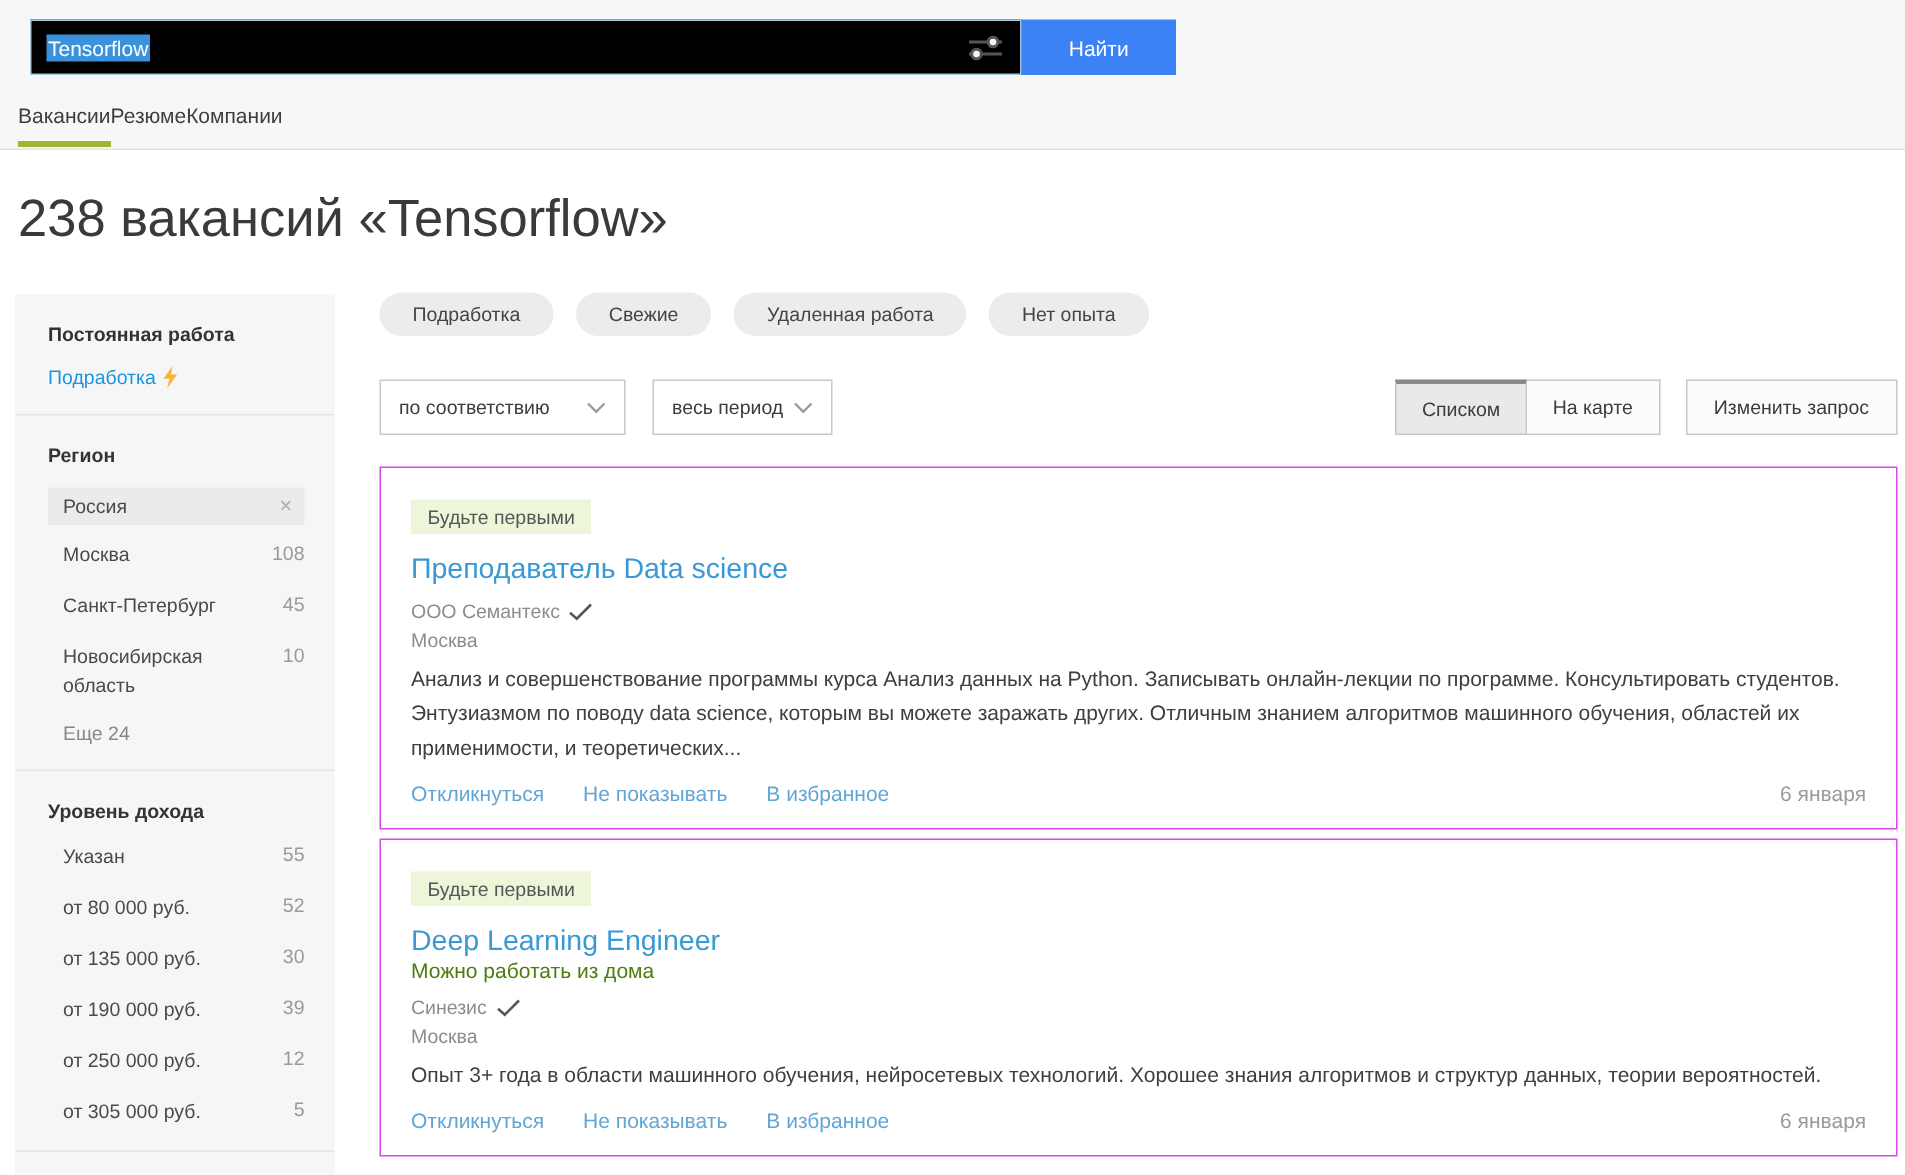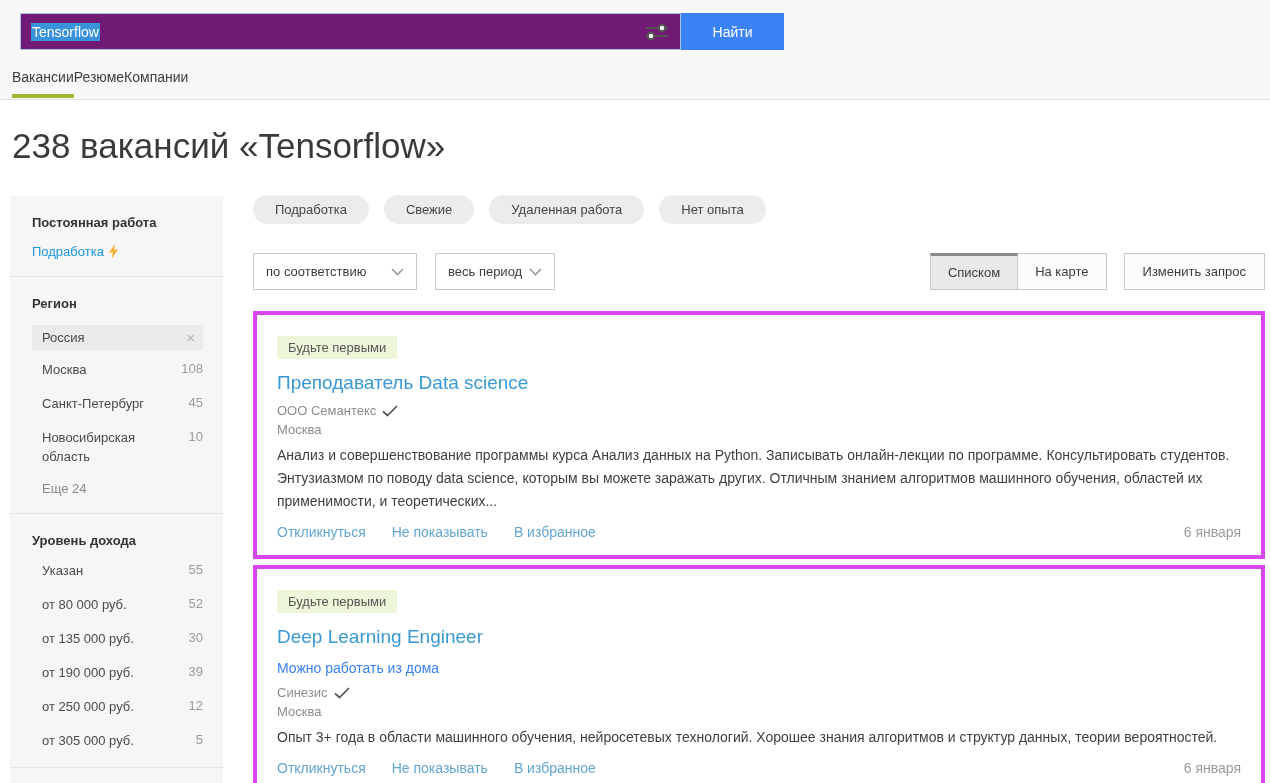--- a/index.html
+++ b/index.html
@@ -3,21 +3,21 @@
 <meta charset="utf-8">
 <style>
   * { margin:0; padding:0; box-sizing:border-box; }
   html,body { width:1270px; height:783px; overflow:hidden; background:#fff;
     font-family:"Liberation Sans", sans-serif; color:#3c3c3c; }
 
   
   .header { position:absolute; top:0; left:0; width:1270px; height:100px;
     background:#f7f7f8; border-bottom:1px solid #e3e3e3; }
   .search-box { position:absolute; left:20px; top:13px; width:661px; height:37px;
-    background:#701a75; border:1px solid #a6c8de; display:flex; align-items:center;
+    background:#000000; border:1px solid #a6c8de; display:flex; align-items:center;
     padding:0 10px; }
   .search-text { font-size:14px; }
   .search-text .sel { background:#3a92dd; color:#fff; padding:1px 1px; }
   .sliders-wrap { margin-left:auto; display:flex; align-items:center; cursor:pointer; }
   .find-btn { position:absolute; left:681px; top:13px; width:103px; height:37px;
     background:#3b82f6; color:#fff; border:none; font-size:14px;
     font-family:"Liberation Sans", sans-serif; cursor:pointer; }
   .tabs { position:absolute; left:12px; top:69px; display:flex; }
   .tab { font-size:14px; color:#3e3e3e; padding-bottom:9px; cursor:pointer; }
   .tab.active { border-bottom:4px solid #a0b532; }
@@ -63,26 +63,26 @@
     font-size:13px; color:#3c3c3c; background:#fcfcfc; border:1px solid #c8c8c8;
     cursor:pointer; }
   .seg-btn.active { background:#e9e9e9; border-top:3px solid #8a8a8a; }
   .seg-btn + .seg-btn { border-left:none; }
   .edit-btn { height:37px; margin-left:17px; padding:0 18px; display:flex;
     align-items:center; font-size:13px; color:#3c3c3c; background:#fcfcfc;
     border:1px solid #c8c8c8; cursor:pointer; }
 
   
   .cards { margin-top:21px; }
-  .card { border:4px solid #d946ef; background:#fff; padding:21px 20px 15px 20px;
+  .card { border:1px solid #d946ef; background:#fff; padding:21px 20px 15px 20px;
     margin-bottom:6px; }
   .badge { display:inline-block; background:#eef6d9; color:#565656; font-size:13px;
     padding:4px 11px; }
   .v-title { margin-top:13px; font-size:19px; color:#3899d4; cursor:pointer; }
-  .v-remote { margin-top:12px; font-size:14px; color:#3b82f6; }
+  .v-remote { font-size:14px; color:#4d7c0f; }
   .v-company { margin-top:9px; font-size:13px; color:#8c8c8c; display:flex;
     align-items:center; gap:6px; cursor:pointer; }
   .v-city { margin-top:4px; font-size:13px; color:#8c8c8c; }
   .v-desc { margin-top:7px; font-size:14px; color:#3f3f3f; line-height:23px; }
   .v-actions { margin-top:11px; display:flex; align-items:center; gap:26px;
     font-size:14px; }
   .v-link { color:#61a6d4; cursor:pointer; }
   .v-date { margin-left:auto; color:#9a9a9a; }
 
   .icon { display:inline-flex; }

